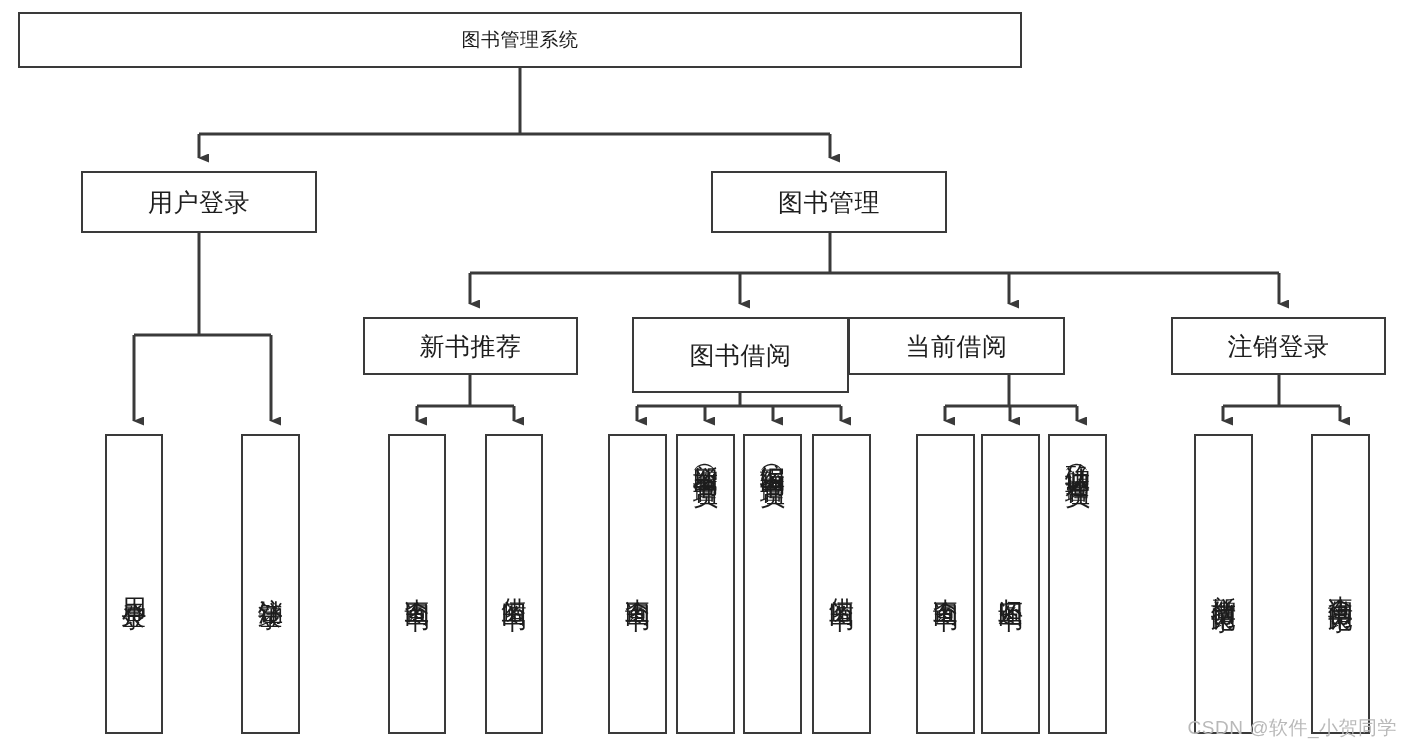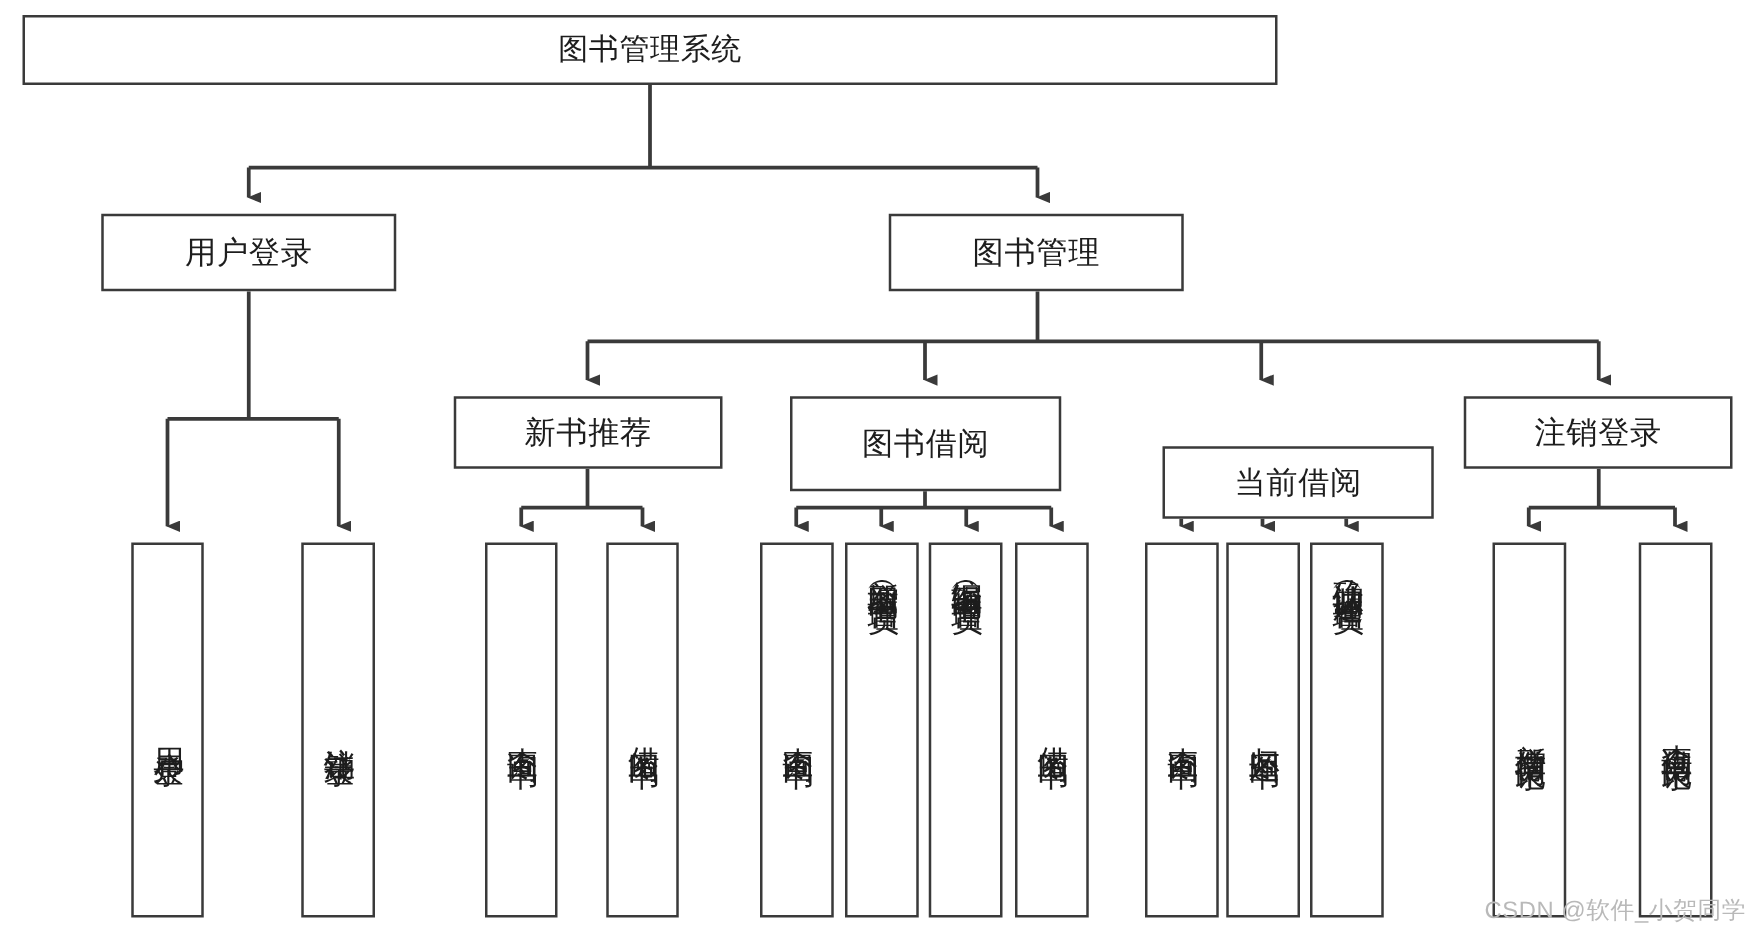--- a/index.html
+++ b/index.html
@@ -38,21 +38,21 @@
     line-height: 1.12;
     letter-spacing: 0.5px;
     white-space: pre;
   }
   
   .node.horiz .node-label {
     font-size: 25px;
     text-align: center;
   }
   .node.root .node-label {
-    font-size: 24px;
+    font-size: 19px;
   }
   
   .node.vert {
     align-items: flex-start;
     justify-content: center;
     padding-top: 8px;
   }
   .node.vert .node-label {
     writing-mode: vertical-rl;
     text-orientation: upright;
@@ -140,21 +140,21 @@
   <div class="node horiz" style="left:711px; top:171px; width:236px; height:62px;">
     <span class="node-label">图书管理</span>
   </div>
 
   <div class="node horiz" style="left:363px; top:317px; width:215px; height:58px;">
     <span class="node-label">新书推荐</span>
   </div>
   <div class="node horiz" style="left:632px; top:317px; width:217px; height:76px;">
     <span class="node-label">图书借阅</span>
   </div>
-  <div class="node horiz" style="left:930px; top:317px; width:217px; height:58px;margin-top:40px;">
+  <div class="node horiz" style="left:848px; top:317px; width:217px; height:58px;">
     <span class="node-label">当前借阅</span>
   </div>
   <div class="node horiz" style="left:1171px; top:317px; width:215px; height:58px;">
     <span class="node-label">注销登录</span>
   </div>
 
   <div class="node vert centered" style="left:105px; top:434px; width:58px; height:300px;">
     <span class="node-label">用户登录</span>
   </div>
   <div class="node vert centered" style="left:241px; top:434px; width:59px; height:300px;">

